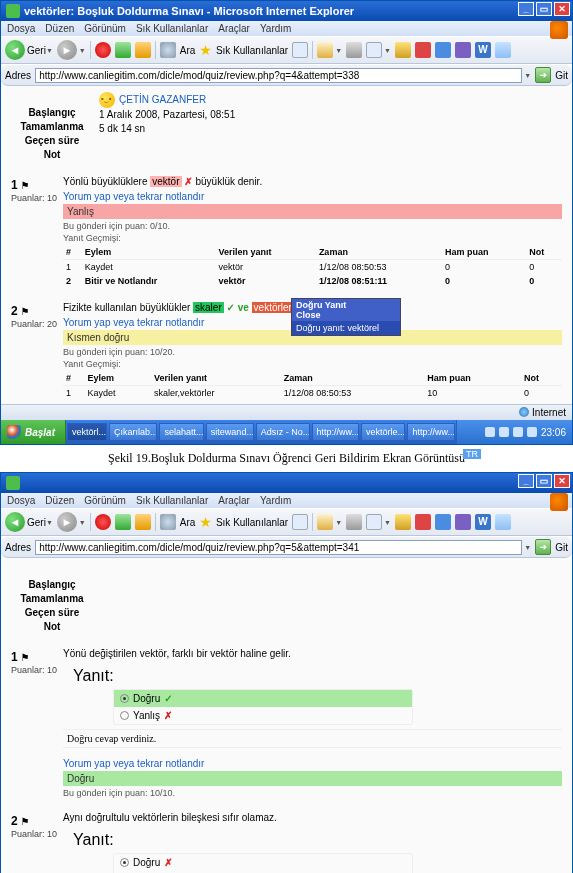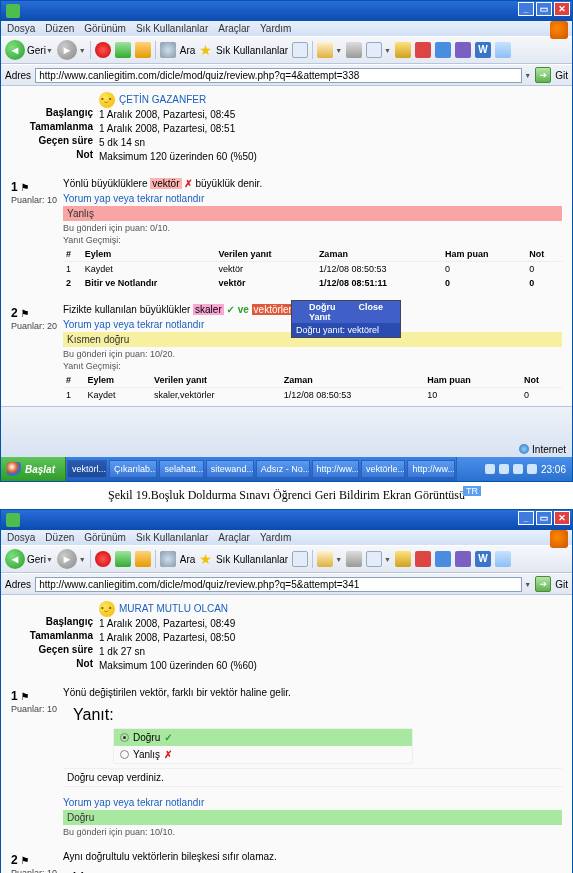--- a/index.html
+++ b/index.html
@@ -28,84 +28,85 @@
   .icon-mail { background:linear-gradient(#fff2cc,#e0b040);}
   .icon-print { background:linear-gradient(#ddd,#999);}
   .icon-pencil { background:linear-gradient(#ffe27a,#d0a020);}
   .icon-red { background:#d44;}
   .icon-blue { background:#4a8de0;}
   .icon-purple { background:#7a60c0;}
   .icon-w { background:#3976c9; color:#fff; font-weight:bold; line-height:16px; text-align:center; font-size:10px;}
   .icon-link { background:linear-gradient(#c7e2ff,#8cbff7);}
   .sep { width:1px; height:18px; background:#b8c6db; }
   .dropdown-arrow { font-size:7px; color:#555; margin-left:-2px;}
-  .addr-row { background:linear-gradient(#eef2f8,#e2e8f2); border-top:1px solid #fff; border-bottom:1px solid #b8c6db; display:flex; align-items:center; padding:2px 4px; gap:4px;}
+  .addr-row { background:linear-gradient(#eef2f8,#e2e8f2); border-top:1px solid #fff; border-bottom:1px solid #b8c6db; display:flex; align-items:center; padding:2px 4px; gap:4px;border-radius:7px;}
   .addr-row input { flex:1; font-size:10px; padding:1px 3px; border:1px solid #8aa0c0; background:#fff;}
   .go-btn { background:linear-gradient(#b7e5a7,#5fb24f); border:1px solid #4a8a3a; width:16px; height:16px; border-radius:2px; color:#fff; font-size:9px; line-height:14px; text-align:center;}
   
   .page { background:#fafafa; padding:6px 10px 4px 10px; }
   .header-block { display:flex; }
-  .labels-col { text-align:right; font-weight:bold; font-size:10px; line-height:14px; padding-right:6px; min-width:88px;}
+  .labels-col { text-align:center; font-weight:bold; font-size:10px; line-height:14px; padding-right:6px; min-width:88px;}
   .labels-col div { white-space:nowrap;}
   .values-col { font-size:10px; line-height:14px;}
   .smiley { width:16px; height:16px; background:radial-gradient(circle at 35% 35%, #ffe45a, #f2b600); border-radius:50%; display:inline-block; vertical-align:middle; margin-right:4px; position:relative;}
   .smiley:before { content:"•‿•"; position:absolute; left:2px; top:0; font-size:8px; color:#7a5a00;}
   .student { color:#1a5fbf; font-size:10px; }
   .q-row { display:flex; margin-top:14px; }
   .q-left { width:52px; font-size:10px; padding-top:2px;}
   .q-num { font-weight:bold; font-size:12px;}
   .perm { font-size:9px; color:#444;}
   .q-body { flex:1; font-size:10px;}
   .hl-red { background:#ffb2b2; padding:0 2px;}
-  .hl-green { background:#f9a8d4; padding:0 2px;}
+  .hl-green { background:#22c55e; padding:0 2px;}
   .hl-redb { background:#e05a3a; color:#fff; padding:0 2px;}
   .x-red { color:#d22; font-weight:bold; }
   .chk-green { color:#2a9d2a; font-weight:bold;}
   .link2 { color:#1a5fbf; margin-top:4px; display:block; }
   .bar { margin-top:2px; padding:2px 4px; font-size:10px;}
   .bar.wrong { background:#f7a5a5; color:#333;}
   .bar.partial { background:#f7f0a0; color:#333;}
   .bar.correct { background:#a8e8a0; color:#333;}
   .muted { color:#555; font-size:9px; margin-top:2px;}
   .tbl { width:100%; margin-top:2px; font-size:9px; border-collapse:collapse;}
   .tbl th { text-align:left; font-weight:bold; padding:2px 3px; border-bottom:1px solid #eee;}
   .tbl td { padding:2px 3px;}
   .tbl .sel td { font-weight:bold;}
   
   .answers { margin:4px 0 4px 50px; border:1px solid #eee; border-radius:2px; width:300px;}
   .ans-row { padding:3px 6px; font-size:10px; display:flex; align-items:center; gap:4px;}
   .ans-row.sel-correct { background:#a8e8a0;}
   .radio { width:9px; height:9px; border:1px solid #888; border-radius:50%; display:inline-block; position:relative;}
   .radio.on:after { content:""; position:absolute; left:2px; top:2px; width:3px; height:3px; background:#333; border-radius:50%;}
   .tooltip { position:absolute; background:#2a4bb0; color:#fff; font-size:9px; border:1px solid #445; padding:2px 4px; width:110px;}
-  .tooltip .tt-title { background:#4060c8; margin:-2px -4px 2px -4px; padding:1px 17px; font-weight:bold; display:flex; justify-content:space-between;}
+  .tooltip .tt-title { background:#4060c8; margin:-2px -4px 2px -4px; padding:1px 4px; font-weight:bold; display:flex; justify-content:space-between;flex-direction:column;}
   .tooltip .tt-title .tt-close{ color:#fff;}
   .statusbar { background:linear-gradient(#eef2f8,#d8e2f2); border-top:1px solid #b8c6db; padding:2px 6px; font-size:10px; display:flex; justify-content:space-between;}
-  .zone { display:flex; align-items:flex-start; gap:3px;margin-top:35px;}
+  .zone { display:flex; align-items:flex-start; gap:3px;}
   .globe{ width:10px; height:10px; background:radial-gradient(#8acfff,#2a6db0); border-radius:50%; display:inline-block;}
   
   .taskbar { height:24px; background:linear-gradient(#3a80ea,#245ec0); display:flex; align-items:center; font-size:10px; color:#fff; position:relative;}
   .start-btn { background:linear-gradient(#5fc45a,#2f9a2a); height:100%; padding:0 10px 0 6px; display:flex; align-items:center; font-weight:bold; font-style:italic; gap:4px; border-right:1px solid #2a7a22;}
   .start-orb{ width:14px; height:14px; background:radial-gradient(circle at 35% 35%, #fff, #e05a2a 40%, #2a6dd8 60%, #2fa82f 80%); border-radius:3px;}
   .tb-items { display:flex; height:100%; overflow:hidden; flex:1;}
   .tb-item { background:linear-gradient(#5a9af0,#3a78d6); border:1px solid #2a60b8; height:18px; margin:3px 1px; padding:0 4px; display:flex; align-items:center; gap:3px; max-width:70px; overflow:hidden; white-space:nowrap; font-size:9px;}
   .tb-item.active { background:linear-gradient(#2a5ab0,#1a4a98);}
   .tray { background:linear-gradient(#4a90ea,#2a70cf); height:100%; padding:0 6px; display:flex; align-items:center; gap:4px; border-left:1px solid #2a60b8;}
   .tray .lang { background:#5aa0ef; padding:0 3px; font-size:9px;margin-top:44px;}
   .tray .trayicon { width:10px; height:10px; background:#cfe4ff; border-radius:2px;}
   .caption-between { text-align:center; font-size:12px; padding:6px 4px; font-family:"Times New Roman",serif;}
   .yanit-label { margin-left:10px; font-size:16px;}
-  .feedback-box { border-top:1px solid #eee; border-bottom:1px solid #eee; margin-top:4px; padding:3px 4px; font-size:10px;}
+  .feedback-box { border-top:1px solid #eee; border-bottom:1px solid #eee; margin-top:4px; padding:3px 4px; font-size:10px;font-family:Liberation Serif, serif;}
 </style>
 </head>
 <body>
 
 <div class="window">
   <div class="titlebar">
     <span class="ie-icon"></span>
+    <span>vektörler: Boşluk Doldurma Sınavı - Microsoft Internet Explorer</span>
     <div class="win-controls">
       <div class="win-btn">_</div>
       <div class="win-btn">▭</div>
       <div class="win-btn close">✕</div>
     </div>
   </div>
   <div class="menubar">
     <span>Dosya</span>
     <span>Düzen</span>
     <span>Görünüm</span>
@@ -157,24 +158,22 @@
     <div class="header-block">
       <div class="labels-col">
         <div>&nbsp;</div>
         <div>Başlangıç</div>
         <div>Tamamlanma</div>
         <div>Geçen süre</div>
         <div>Not</div>
       </div>
       <div class="values-col">
         <div><span class="smiley"></span><span class="student">ÇETİN GAZANFER</span></div>
-        <div>1 Aralık 2008, Pazartesi, 08:45</div>
         <div>1 Aralık 2008, Pazartesi, 08:51</div>
         <div>5 dk 14 sn</div>
-        <div>Maksimum 120 üzerinden 60 (%50)</div>
       </div>
     </div>
 
     <div class="q-row">
       <div class="q-left">
         <span class="q-num">1</span>
         <span>⚑</span><br>
         <span class="perm">Puanlar: 10</span>
       </div>
       <div class="q-body">
@@ -353,27 +352,20 @@
 
   <div class="page">
     <div class="header-block">
       <div class="labels-col">
         <div>&nbsp;</div>
         <div>Başlangıç</div>
         <div>Tamamlanma</div>
         <div>Geçen süre</div>
         <div>Not</div>
       </div>
-      <div class="values-col">
-        <div><span class="smiley"></span><span class="student">MURAT MUTLU OLCAN</span></div>
-        <div>1 Aralık 2008, Pazartesi, 08:49</div>
-        <div>1 Aralık 2008, Pazartesi, 08:50</div>
-        <div>1 dk 27 sn</div>
-        <div>Maksimum 100 üzerinden 60 (%60)</div>
-      </div>
     </div>
 
     <div class="q-row">
       <div class="q-left">
         <span class="q-num">1</span>
         <span>⚑</span><br>
         <span class="perm">Puanlar: 10</span>
       </div>
       <div class="q-body">
         <div>Yönü değiştirilen vektör, farklı bir vektör haline gelir.</div>

